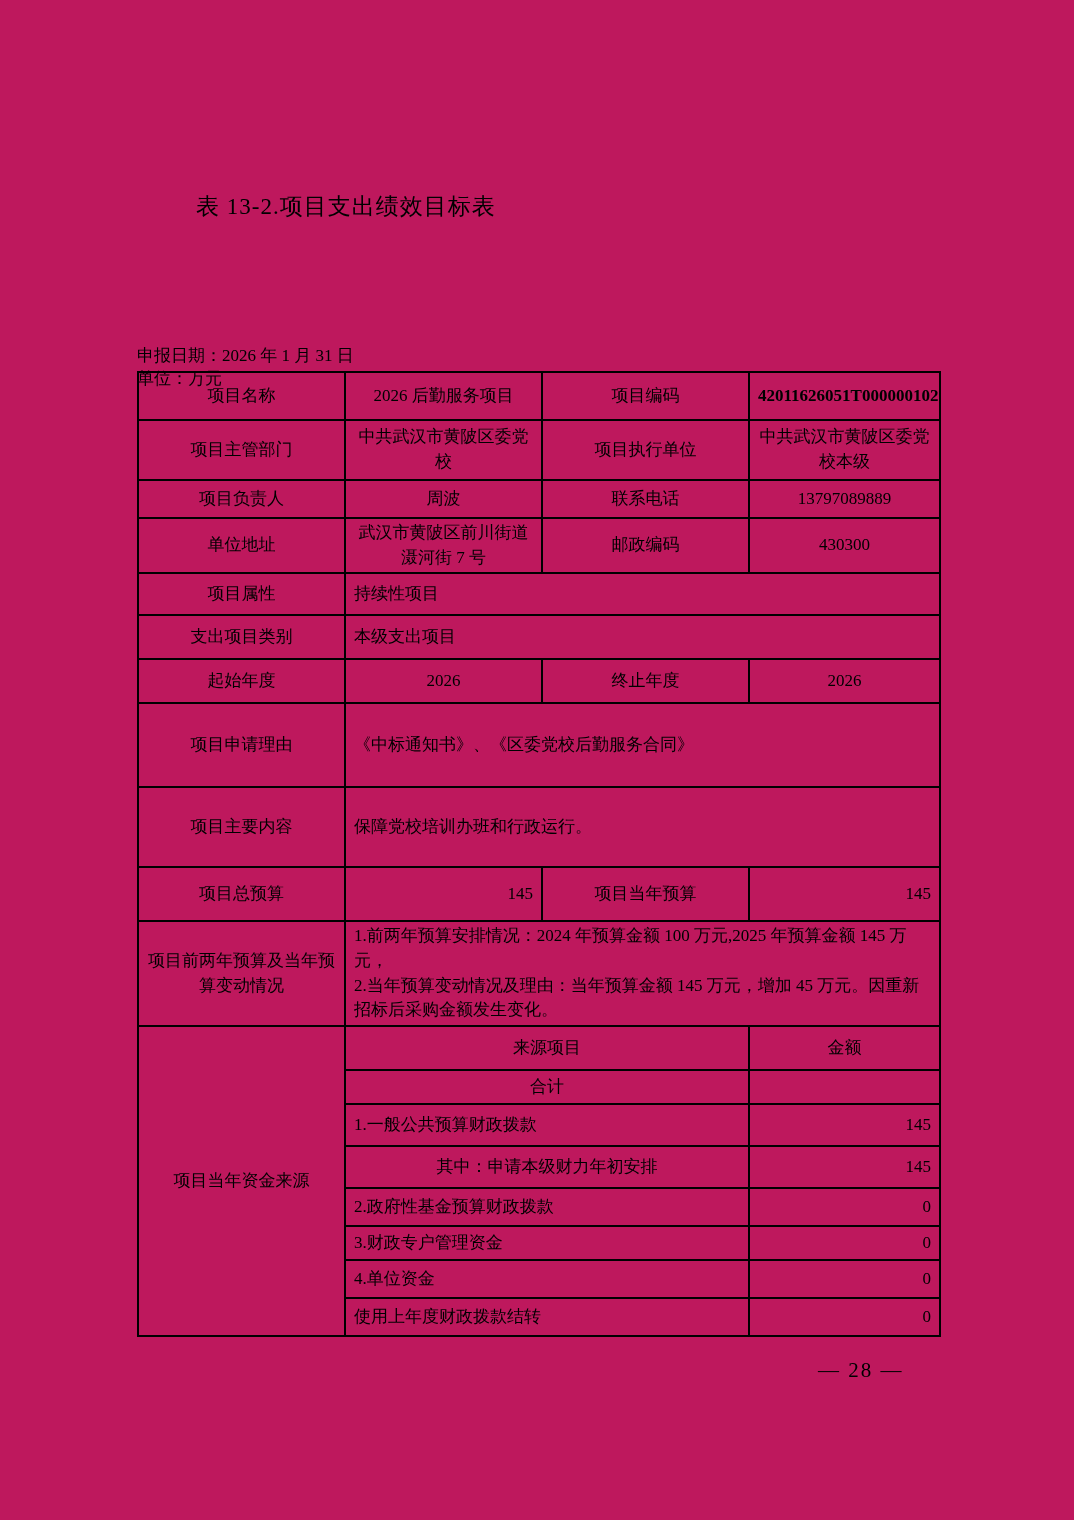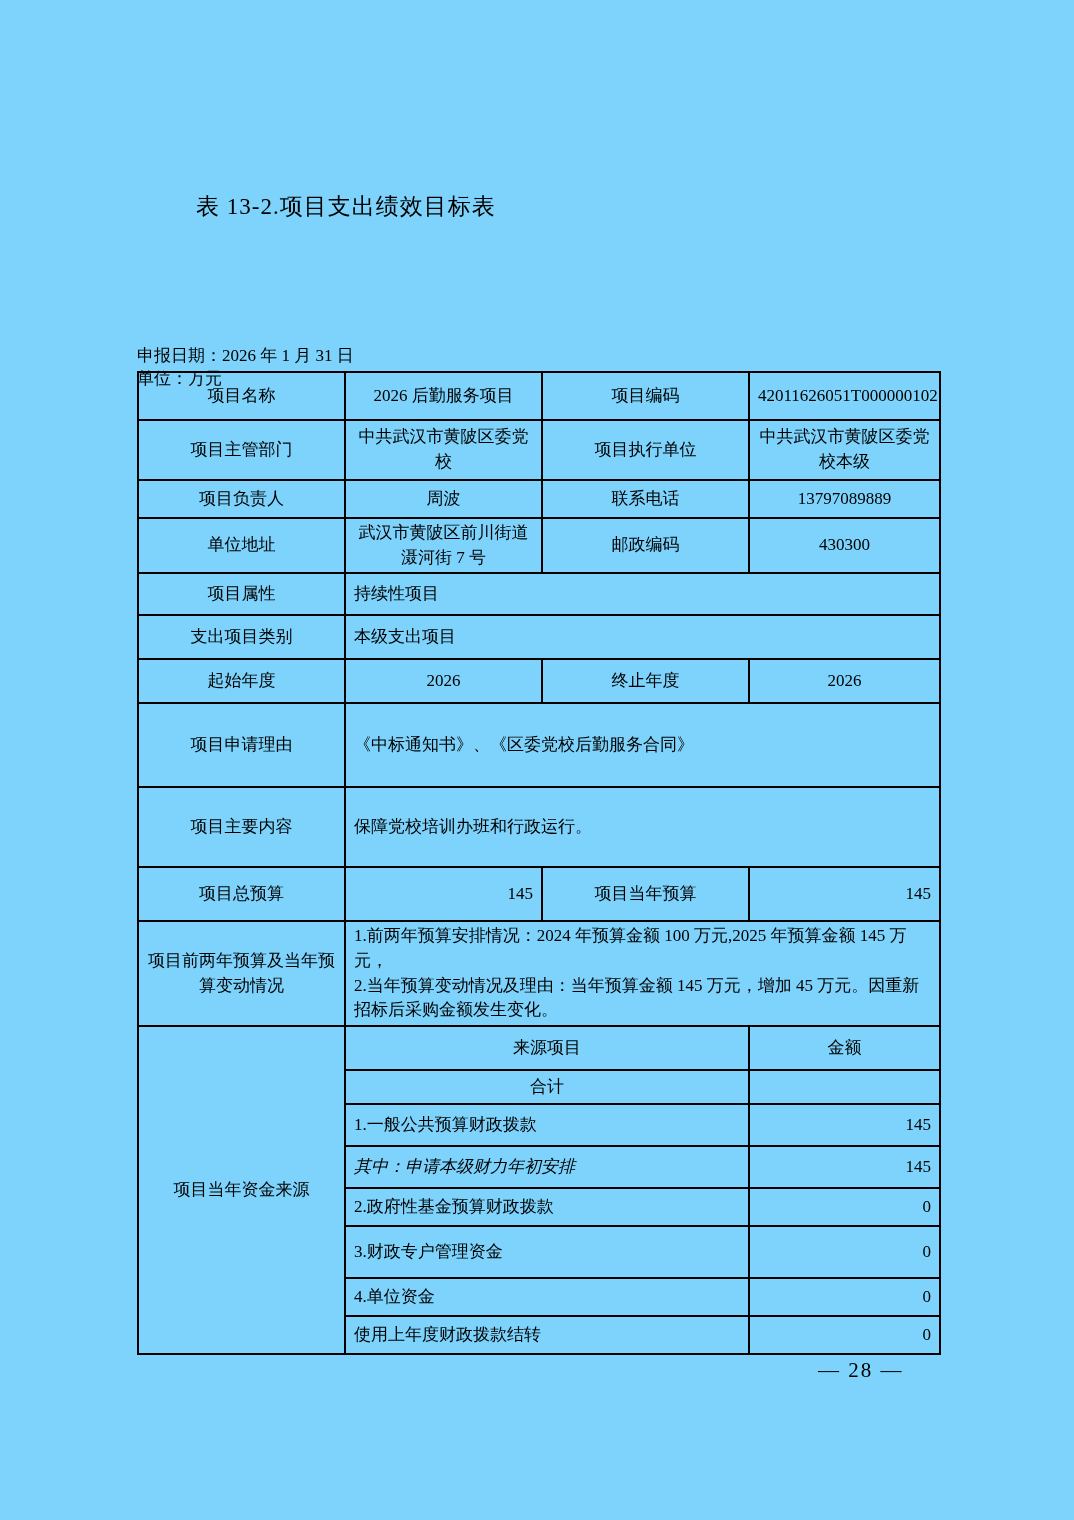--- a/index.html
+++ b/index.html
@@ -1,21 +1,21 @@
 <!DOCTYPE html>
 <html><head>
 <meta charset="utf-8">
 <style>
   * { margin: 0; padding: 0; box-sizing: border-box; }
   html, body { background: #fff; }
   .page {
     position: relative;
     width: 1074px;
     height: 1520px;
-    background: #7dd3fc;
+    background: #be185d;
     font-family: "Liberation Serif", "DejaVu Serif", serif;
     color: #000;
     overflow: hidden;
   }
   .doc-label {
     position: absolute;
     left: 196px;
     top: 191px;
     font-size: 23px;
     letter-spacing: 1px;
@@ -55,24 +55,24 @@
     font-size: 17px;
     padding: 2px 8px;
     vertical-align: middle;
     line-height: 1.45;
     word-break: break-all;
   }
   .lab { text-align: center; border-radius: 6px; }
   .vc  { text-align: center; border-radius: 12px; }
   .vl  { text-align: left; padding-left: 13px; }
   .vr  { text-align: right; padding-right: 7px; }
-  .code { text-align: center; padding: 2px 2px; white-space: nowrap; font-size: 16.5px; }
+  .code { text-align: center; padding: 2px 2px; white-space: nowrap; font-size: 16.5px; font-weight: bold; }
   .longtext { padding: 4px 8px 4px 10px; line-height: 1.55; }
   .src { text-align: left; padding-left: 10px; margin-left: 19px; }
-  .src-indent { text-align: left; padding-left: 28px; font-style: italic; }
+  .src-indent { text-align: center; padding-left: 28px; }
   .page-number {
     position: absolute;
     left: 818px;
     top: 1358px;
     font-size: 21px;
     letter-spacing: 2px;
   }
 </style>
 </head>
 <body>
@@ -168,21 +168,21 @@
         <td class="vr">145</td>
       </tr>
       <tr style="height:42px">
         <td class="src-indent" colspan="2">其中：申请本级财力年初安排</td>
         <td class="vr">145</td>
       </tr>
       <tr style="height:38px">
         <td class="src" colspan="2">2.政府性基金预算财政拨款</td>
         <td class="vr">0</td>
       </tr>
-      <tr style="height:52px">
+      <tr style="height:34px">
         <td class="src" colspan="2">3.财政专户管理资金</td>
         <td class="vr">0</td>
       </tr>
       <tr style="height:38px">
         <td class="src" colspan="2">4.单位资金</td>
         <td class="vr">0</td>
       </tr>
       <tr style="height:38px">
         <td class="src" colspan="2">使用上年度财政拨款结转</td>
         <td class="vr">0</td>

